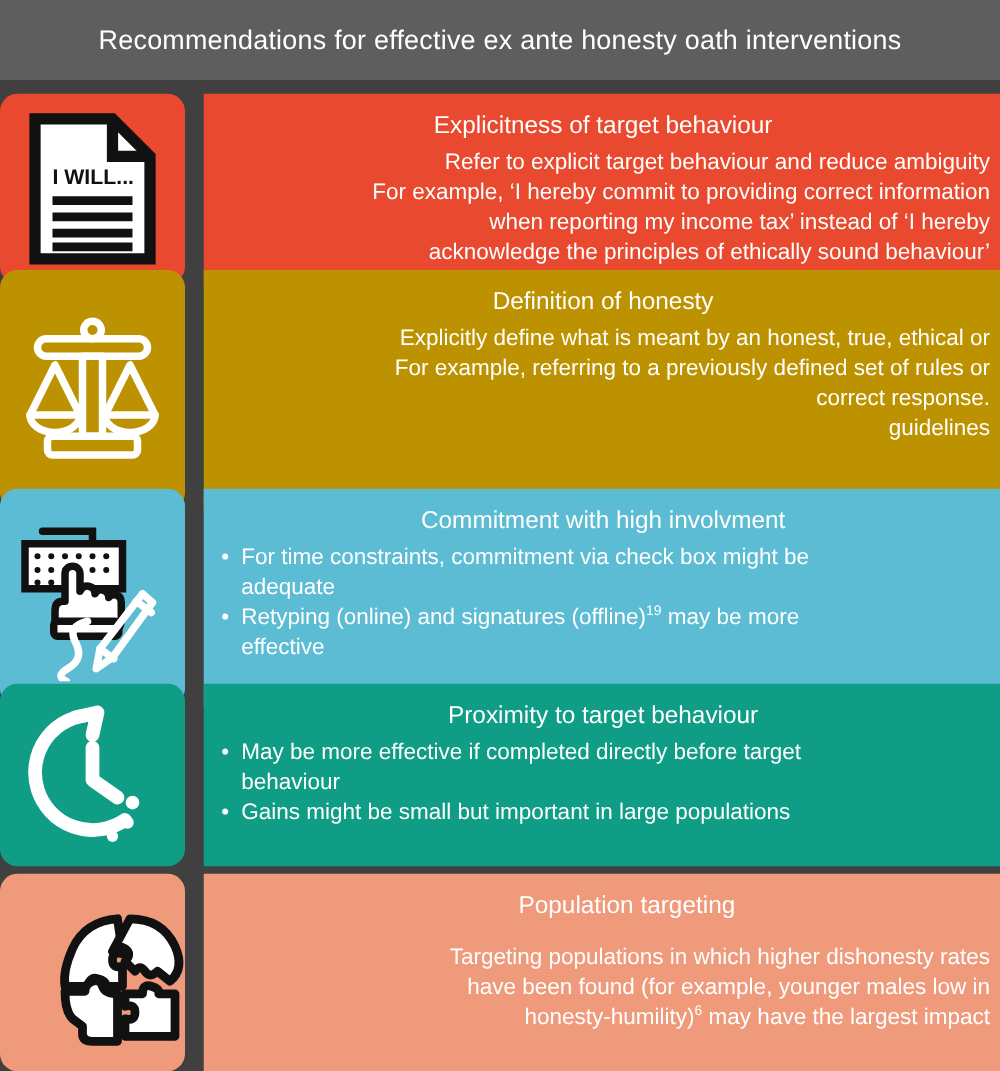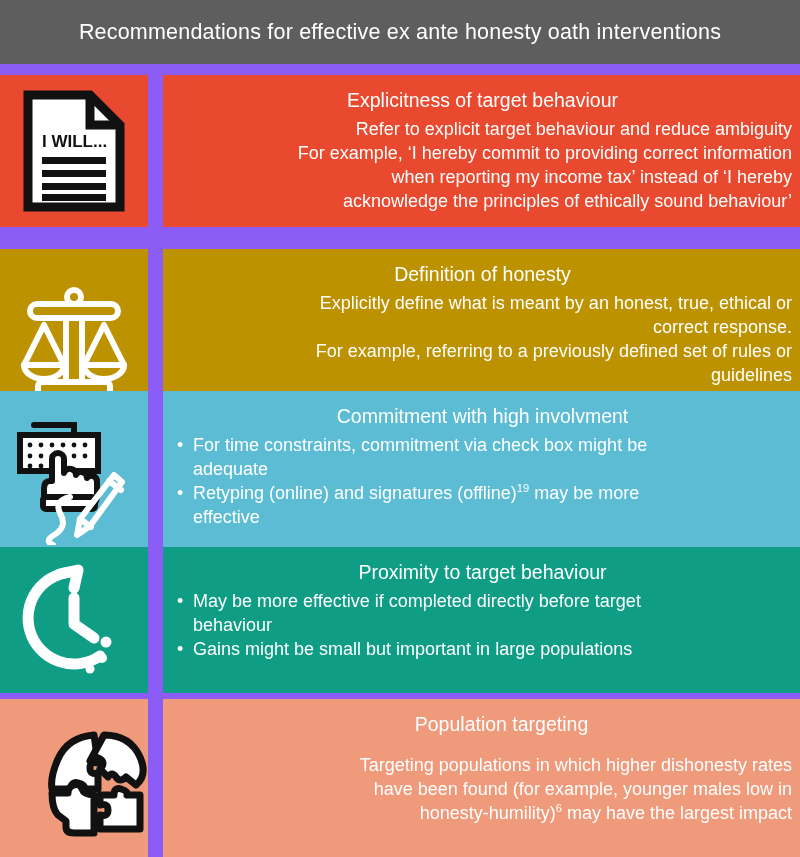--- a/index.html
+++ b/index.html
@@ -11,21 +11,21 @@
     width: 800px;
     height: 857px;
     font-family: "Liberation Sans", sans-serif;
     overflow: hidden;
   }
 
   .infographic {
     width: 800px;
     height: 857px;
     position: relative;
-    background: #8b5cf6;
+    background: #404040;
     box-sizing: border-box;
   }
 
   
   .header {
     position: absolute;
     left: 0;
     top: 0;
     width: 800px;
     height: 64px;
@@ -53,20 +53,21 @@
   .icon-panel {
     position: absolute;
     left: 0;
     top: 0;
     width: 148px;
     height: 100%;
     display: flex;
     align-items: center;
     justify-content: center;
     box-sizing: border-box;
+    border-radius: 14px;
   }
   .text-panel {
     position: absolute;
     left: 163px;
     top: 0;
     width: 637px;
     height: 100%;
     box-sizing: border-box;
     padding: 10px 8px 10px 10px;
     display: flex;
@@ -110,21 +111,21 @@
     white-space: nowrap;
   }
   sup {
     font-size: 0.62em;
     vertical-align: super;
     line-height: 0;
   }
 
   
   #row-1 { top: 75px;  height: 152px; }
-  #row-2 { top: 249px; height: 192px; }
+  #row-2 { top: 216px; height: 192px; }
   #row-3 { top: 391px; height: 174px; }
   #row-4 { top: 547px; height: 146px; }
   #row-5 { top: 699px; height: 158px; }
 
   .bg-red    { background: #e8492f; }
   .bg-gold   { background: #bd9200; }
   .bg-blue   { background: #5cbcd4; }
   .bg-green  { background: #0f9d86; }
   .bg-salmon { background: #f09a7c; padding-left: 48px; }
 
@@ -178,22 +179,22 @@
             <path d="M88 42 L68 82 H108 Z"></path>
             <path d="M68 82 a20 14 0 0 0 40 0"></path>
           </g>
         </svg>
       </span>
     </div>
     <div class="text-panel bg-gold">
       <div class="row-title">Definition of honesty</div>
       <div class="row-body">
         <span class="body-line">Explicitly define what is meant by an honest, true, ethical or</span>
+        <span class="body-line indent-1">For example, referring to a previously defined set of rules or</span>
         <span class="body-line">correct response.</span>
-        <span class="body-line indent-1">For example, referring to a previously defined set of rules or</span>
         <span class="body-line">guidelines</span>
       </div>
     </div>
   </div>
 
   <div class="row" id="row-3">
     <div class="icon-panel bg-blue">
       <span>
         <svg class="icon-svg" width="128" height="134" viewBox="0 0 128 134">
 

